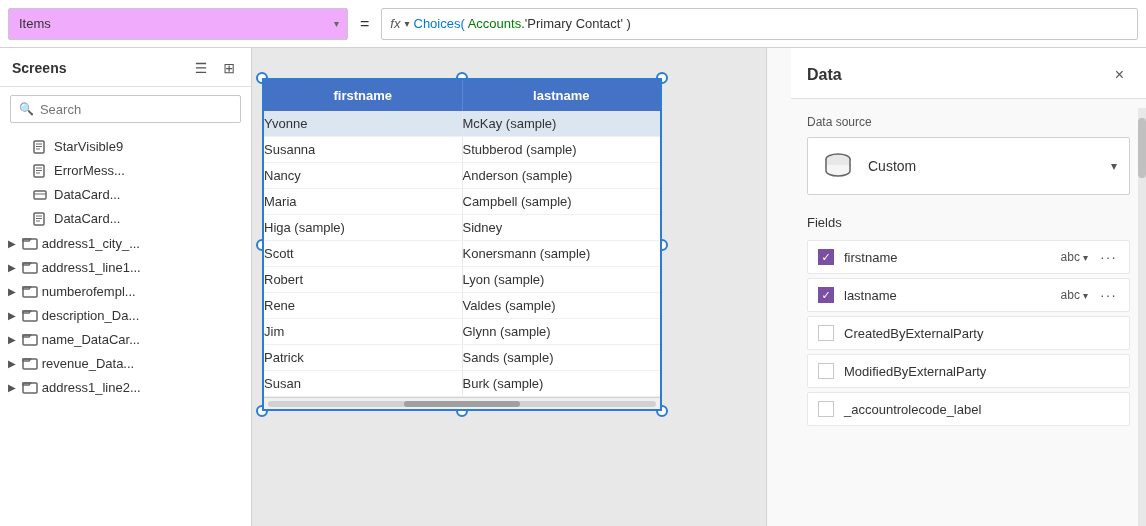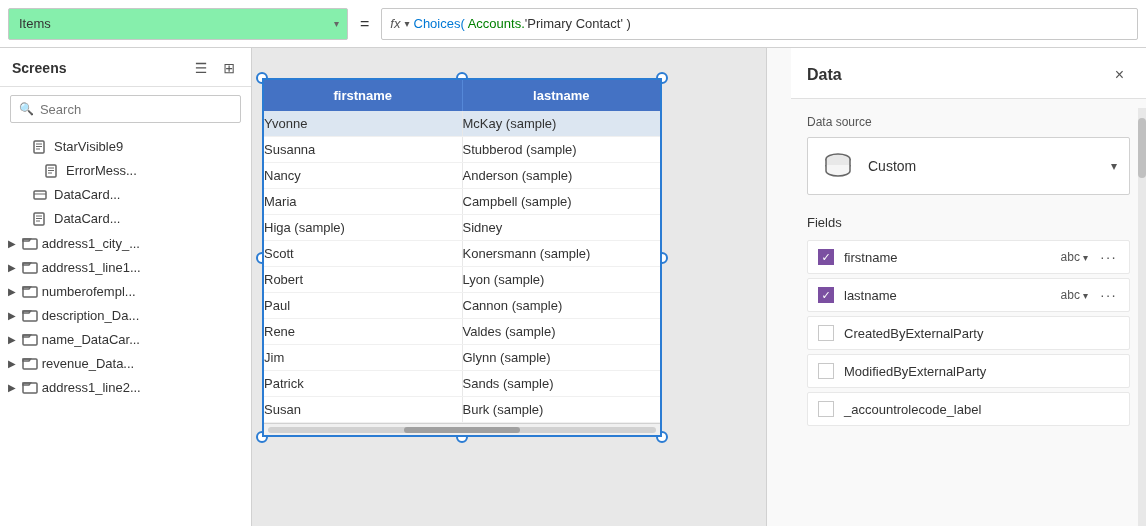--- a/index.html
+++ b/index.html
@@ -15,21 +15,21 @@
       padding: 0 8px;
       gap: 8px;
       flex-shrink: 0;
     }
     .formula-select-wrapper {
       display: flex;
       align-items: center;
       border: 1px solid #c8c8c8;
       border-radius: 2px;
       height: 32px;
-      background: #86efac;
+      background: #f0abfc;
       min-width: 340px;
     }
     .formula-select-value {
       padding: 0 10px;
       font-size: 13px;
       color: #333;
       flex: 1;
     }
     .formula-select-arrow {
       padding: 0 8px;
@@ -424,21 +424,21 @@
         <div class="tree-item-icon">
           <svg width="14" height="14" viewBox="0 0 14 14" fill="none">
               <rect x="1" y="1" width="10" height="12" rx="1" stroke="#666" stroke-width="1.5"></rect>
               <line x1="3" y1="4" x2="9" y2="4" stroke="#666" stroke-width="1"></line>
               <line x1="3" y1="6.5" x2="9" y2="6.5" stroke="#666" stroke-width="1"></line>
               <line x1="3" y1="9" x2="7" y2="9" stroke="#666" stroke-width="1"></line>
             </svg>
         </div>
         <span class="tree-item-label">StarVisible9</span>
       </div>
-      <div class="tree-item" style="padding-left:44px;">
+      <div class="tree-item" style="padding-left:32px;">
         <div class="tree-item-icon">
           <svg width="14" height="14" viewBox="0 0 14 14" fill="none">
               <rect x="1" y="1" width="10" height="12" rx="1" stroke="#666" stroke-width="1.5"></rect>
               <line x1="3" y1="4" x2="9" y2="4" stroke="#666" stroke-width="1"></line>
               <line x1="3" y1="6.5" x2="9" y2="6.5" stroke="#666" stroke-width="1"></line>
               <line x1="3" y1="9" x2="7" y2="9" stroke="#666" stroke-width="1"></line>
             </svg>
         </div>
         <span class="tree-item-label">ErrorMess...</span>
       </div>
@@ -573,24 +573,20 @@
             <div class="table-cell">Higa (sample)</div>
             <div class="table-cell">Sidney</div>
           </div>
           <div class="table-row">
             <div class="table-cell">Scott</div>
             <div class="table-cell">Konersmann (sample)</div>
           </div>
           <div class="table-row">
             <div class="table-cell">Robert</div>
             <div class="table-cell">Lyon (sample)</div>
-          </div>
-          <div class="table-row">
-            <div class="table-cell">Paul</div>
-            <div class="table-cell">Cannon (sample)</div>
           </div>
           <div class="table-row">
             <div class="table-cell">Rene</div>
             <div class="table-cell">Valdes (sample)</div>
           </div>
           <div class="table-row">
             <div class="table-cell">Jim</div>
             <div class="table-cell">Glynn (sample)</div>
           </div>
           <div class="table-row">

